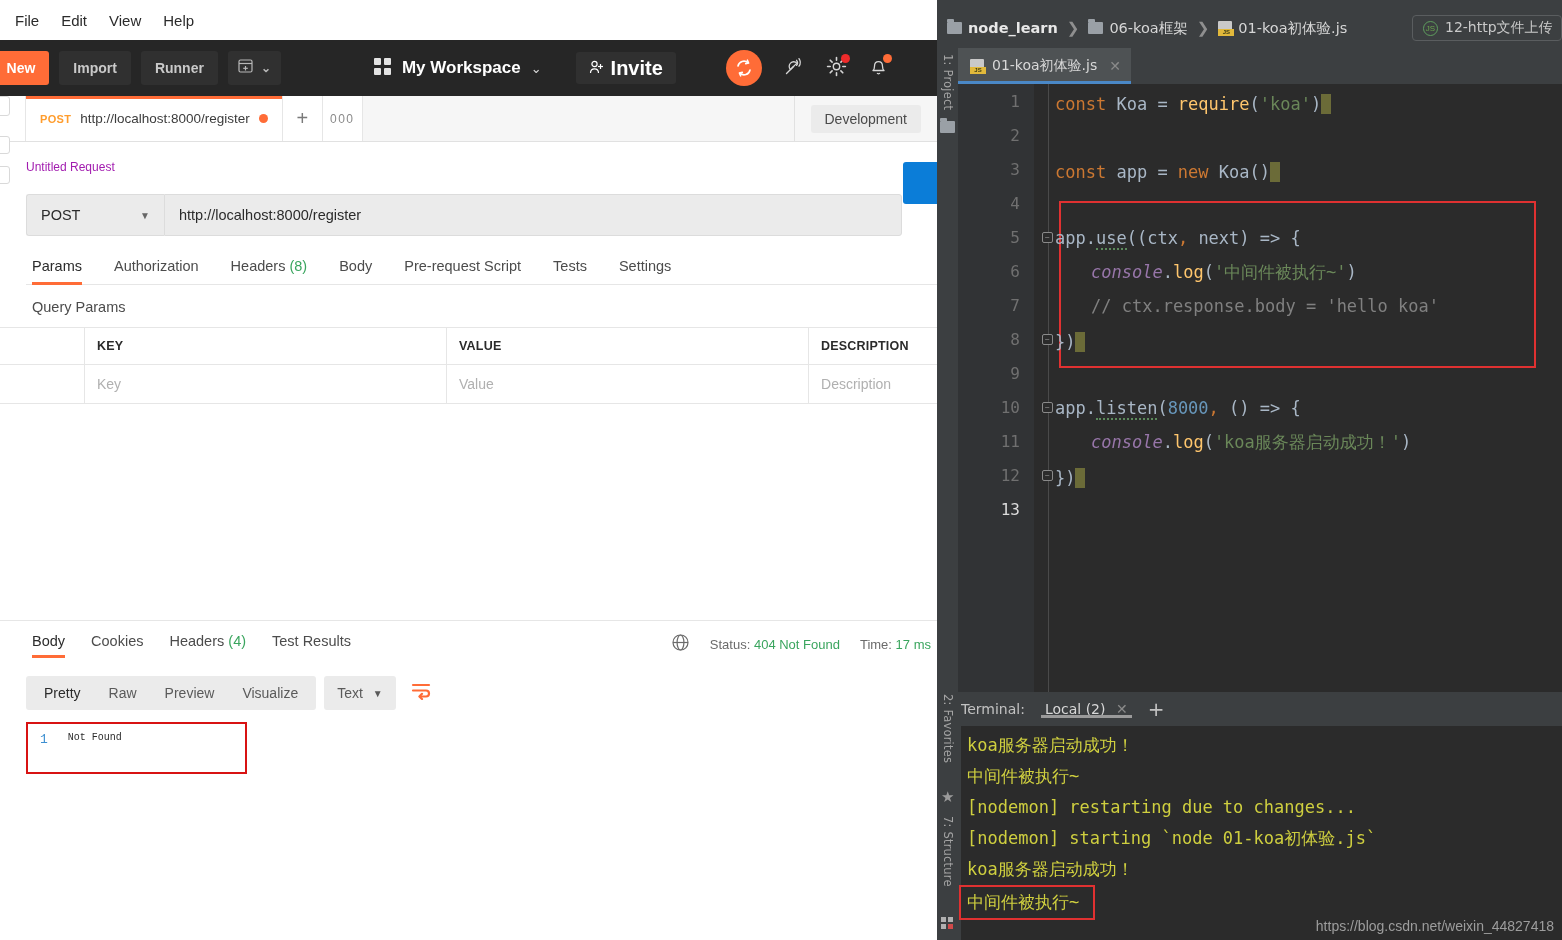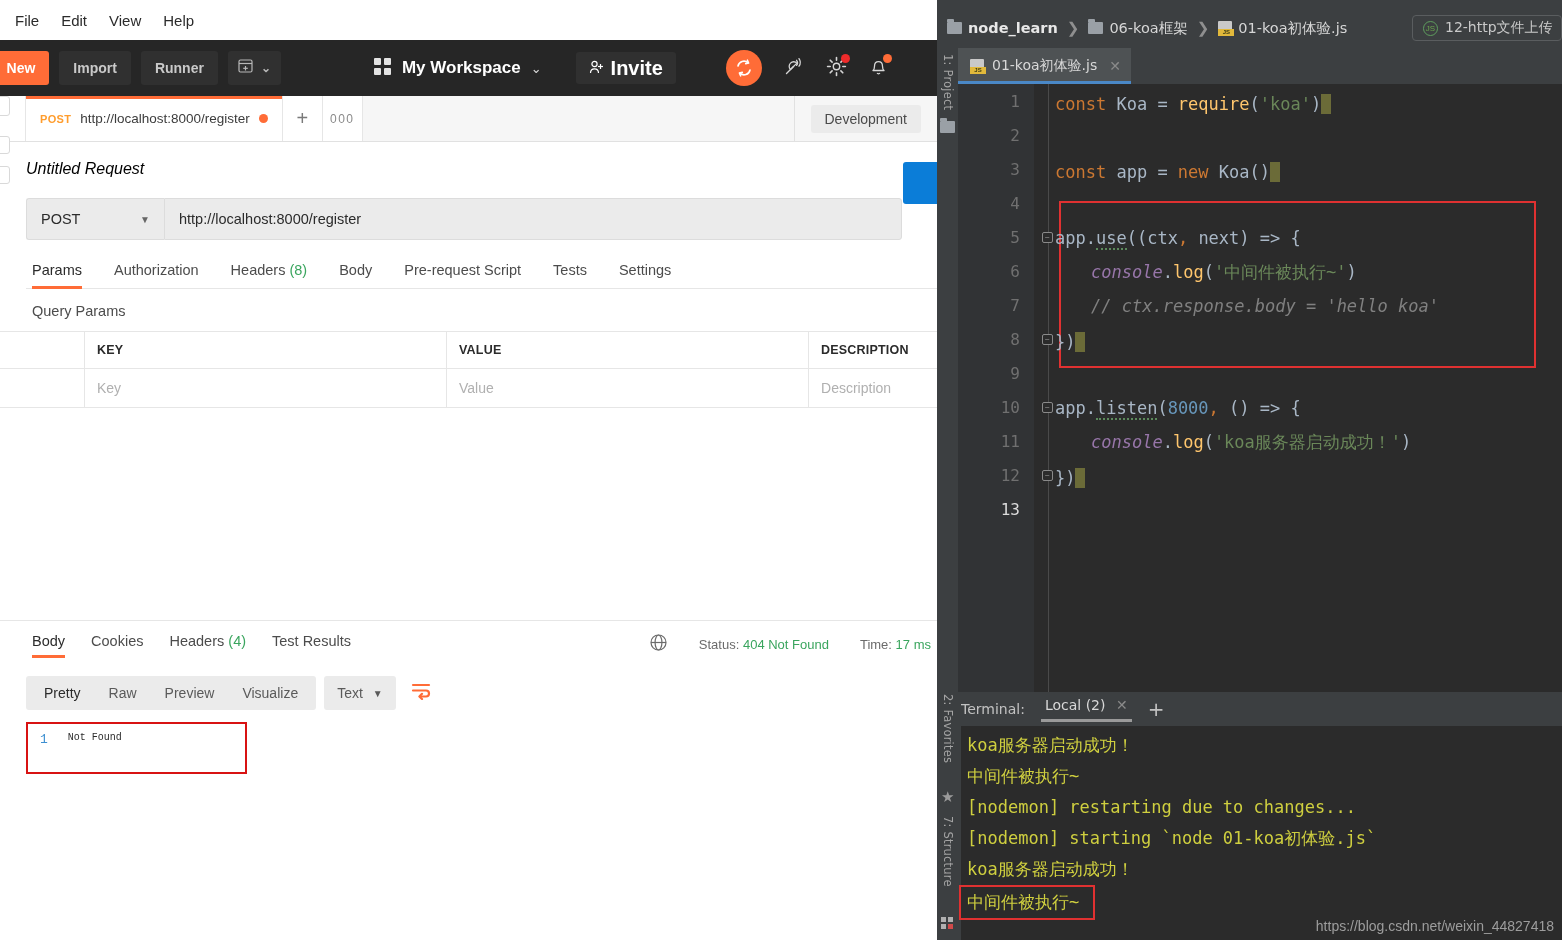--- a/index.html
+++ b/index.html
@@ -96,21 +96,21 @@
   .pm-env {
     display: flex; align-items: center; padding: 0 16px; background: #f6f6f6;
   }
   .pm-env-box {
     background: #ebebeb; color: #4a4a4a; font-size: 14px;
     padding: 6px 14px; border-radius: 3px;
   }
 
   
   .pm-body { padding: 0 0 0 26px; position: relative; }
-  .pm-reqtitle { font-size: 16px; color: #000000; padding: 18px 0 0 0; font-style: italic; }
+  .pm-reqtitle { font-size: 12px; color: #a21caf; padding: 18px 0 0 0; }
   .pm-urlrow { display: flex; margin-top: 20px; align-items: stretch; height: 42px; }
   .pm-method {
     width: 138px; background: #ebebeb; border: 1px solid #dcdcdc;
     border-right: none; border-radius: 3px 0 0 3px;
     display: flex; align-items: center; justify-content: space-between;
     padding: 0 14px; font-size: 14.5px; color: #2b2b2b;
   }
   .pm-method .caret { color: #666; font-size: 10px; }
   .pm-url {
     flex: 1; background: #ebebeb; border: 1px solid #dcdcdc;
@@ -165,21 +165,21 @@
   }
   .pm-resp-tabs .t:first-child { padding-left: 0; margin-left: 6px; }
   .pm-resp-tabs .t.active { color: #2b2b2b; }
   .pm-resp-tabs .t.active::after {
     content: ""; position: absolute; left: 0; right: 13px; bottom: 0;
     height: 3px; background: #ff6c37;
   }
   .pm-resp-tabs .t .cnt { color: #3aa55e; }
   .pm-status {
     position: absolute; right: 6px; top: 12px; display: flex; align-items: center;
-    gap: 31px; font-size: 13px; color: #6b6b6b;
+    gap: 20px; font-size: 13px; color: #6b6b6b;
   }
   .pm-status .ok { color: #3aa55e; }
   .pm-viewbar { display: flex; align-items: center; gap: 8px; margin-top: 18px; }
   .pm-seg {
     background: #ebebeb; border-radius: 3px; display: flex; align-items: center;
     height: 34px; padding: 0 4px;
   }
   .pm-seg .s { font-size: 14px; color: #5a5a5a; padding: 0 14px; }
   .pm-seg .s.active { color: #2b2b2b; }
   .pm-fmt {
@@ -319,21 +319,21 @@
 
   
   .ide-terminal {
     position: absolute; left: 0; top: 692px; width: 625px; height: 248px;
     background: #2b2b2b;
   }
   .term-header {
     height: 34px; background: #3c3f41; display: flex; align-items: center;
     padding-left: 24px; gap: 16px; font-size: 14px; color: #c2c2c2;
   }
-  .term-tab { position: relative; padding: 0 4px 9px 4px; color: #d8d8d8; }
+  .term-tab { position: relative; padding: 0 4px 1px 4px; color: #d8d8d8; }
   .term-tab::after {
     content: ""; position: absolute; left: 0; right: 0; bottom: 0; height: 3px;
     background: #9a9a9a;
   }
   .term-tab .x { color: #8a8a8a; margin-left: 6px; }
   .term-plus { font-size: 20px; color: #c2c2c2; line-height: 1; }
   .term-body {
     position: absolute; left: 24px; top: 34px; right: 0; bottom: 0;
     background: #2b2b2b; font-family: "DejaVu Sans Mono", monospace;
     font-size: 17px; color: #cfcf3f; padding-top: 4px;
@@ -619,21 +619,21 @@
               <div class="gl cur" style="top: 416px;">13</div>
             </div>
           <div class="guideline"></div>
           <div class="ide-scrollbar"></div>
           <div class="redbox" style="left:101px; top:117px; width:477px; height:167px;"></div>
         <div class="codeline" style="top: 10px; padding-left: 0px;"><span class="k">const </span><span class="cls">Koa</span><span class="id"> = </span><span class="fn">require</span><span class="par">(</span><span class="str">'koa'</span><span class="par">)</span><span class="caret-blk"></span></div>
             <div class="codeline" style="top: 78px; padding-left: 0px;"><span class="k">const </span><span class="cls">app</span><span class="id"> = </span><span class="k">new </span><span class="cls">Koa</span><span class="par">()</span><span class="caret-blk"></span></div>
             <div class="fold" style="top: 148px;">−</div>
             <div class="codeline" style="top: 146px; padding-left: 0px;"><span class="id">app</span><span class="par">.</span><span class="id wavy">use</span><span class="par">((</span><span class="gray">ctx</span><span class="k">,</span><span class="gray"> next</span><span class="par">) =&gt; {</span></div>
             <div class="codeline" style="top: 180px; padding-left: 36px;"><span class="italic">console</span><span class="par">.</span><span class="fn">log</span><span class="par">(</span><span class="str">'中间件被执行~'</span><span class="par">)</span></div>
-            <div class="codeline" style="top: 214px; padding-left: 36px; font-style: italic;"><span class="cmt">// ctx.response.body = 'hello koa'</span></div>
+            <div class="codeline" style="top: 214px; padding-left: 36px;"><span class="cmt">// ctx.response.body = 'hello koa'</span></div>
             <div class="fold" style="top: 250px;">−</div>
             <div class="codeline" style="top: 248px; padding-left: 0px;"><span class="par">})</span><span class="caret-blk"></span></div>
             <div class="fold" style="top: 318px;">−</div>
             <div class="codeline" style="top: 316px; padding-left: 0px;"><span class="id">app</span><span class="par">.</span><span class="id wavy">listen</span><span class="par">(</span><span class="num">8000</span><span class="k">,</span><span class="par"> () =&gt; {</span></div>
             <div class="codeline" style="top: 350px; padding-left: 36px;"><span class="italic">console</span><span class="par">.</span><span class="fn">log</span><span class="par">(</span><span class="str">'koa服务器启动成功！'</span><span class="par">)</span></div>
             <div class="fold" style="top: 386px;">−</div>
             <div class="codeline" style="top: 384px; padding-left: 0px;"><span class="par">})</span><span class="caret-blk"></span></div>
           </div>
       </div>
     </div>

